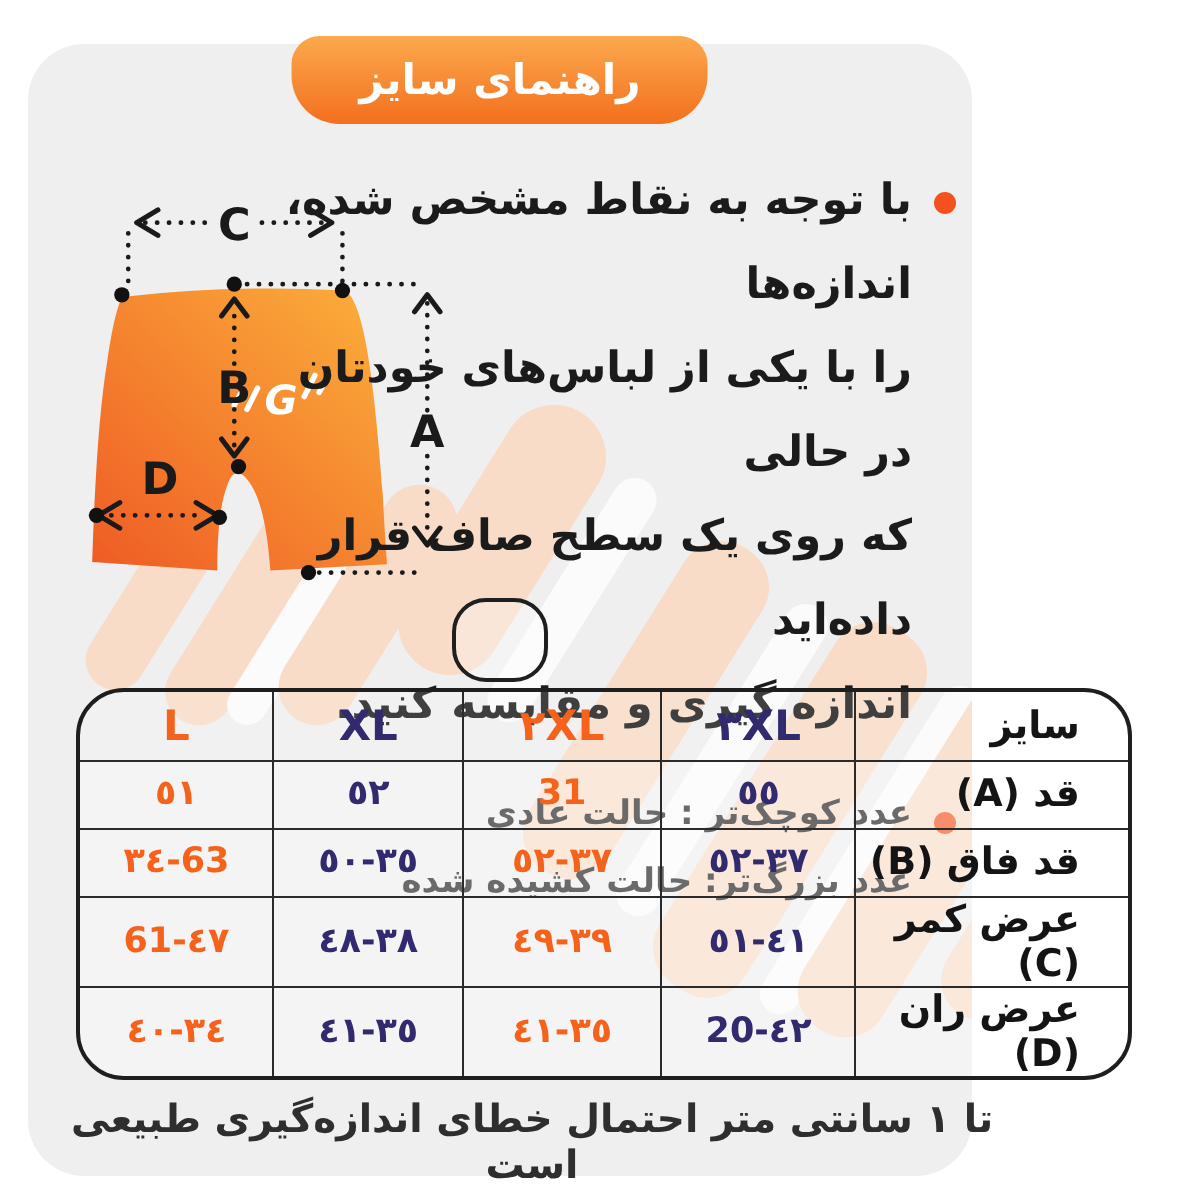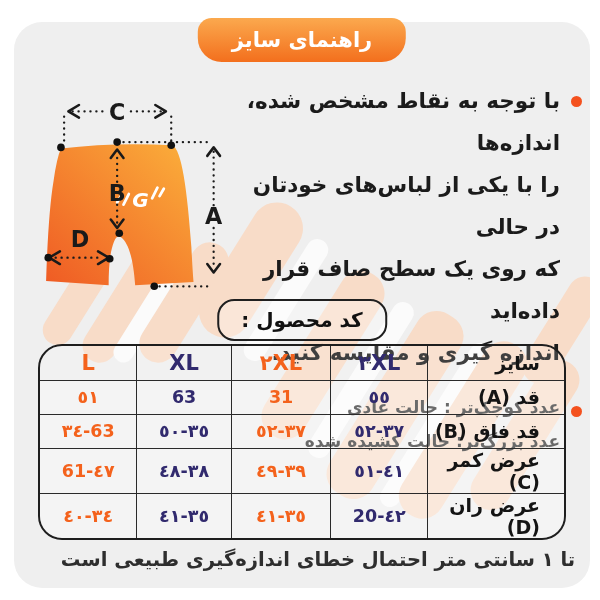--- a/index.html
+++ b/index.html
@@ -1,18 +1,18 @@
 <!DOCTYPE html>
 <html lang="fa"><head>
 <meta charset="utf-8">
 <style>
   html,body{margin:0;padding:0;width:600px;height:600px;background:#ffffff;overflow:hidden;
     font-family:"DejaVu Sans","Liberation Sans",sans-serif;}
   .stage{position:relative;width:600px;height:600px;background:#ffffff;}
-  .card{position:absolute;left:14px;top:22px;width:576px;height:566px;background:#efefef;border-radius:28px;}
+  .card{position:absolute;left:14px;top:22px;width:472px;height:566px;background:#efefef;border-radius:28px;}
   
   .wm{position:absolute;inset:0;border-radius:28px;overflow:hidden;z-index:0;}
   .bar{position:absolute;border-radius:22px;transform:rotate(32deg);}
   .bar.p{background:#f8dcc8;}
   .bar.w{background:#fbfbfb;}
   
   .badge{position:absolute;left:50%;top:-4px;transform:translateX(-50%);z-index:6;
     background:linear-gradient(180deg,#fba94e 0%,#f36f1d 100%);
     color:#ffffff;font-weight:bold;font-size:21px;line-height:44px;height:44px;
     padding:0 34px;border-radius:14px 14px 24px 24px;white-space:nowrap;}
@@ -155,21 +155,20 @@
 اندازه گیری و مقایسه کنید.</div>
       </div>
       <div class="bullet n2">
         <span class="dot"></span>
         <div class="ntext">عدد کوچک‌تر : حالت عادی
 عدد بزرگ‌تر: حالت کشیده شده</div>
       </div>
     </div>
 
     <div class="pill">
-      <span>کد محصول :</span>
     </div>
 
     <div class="twrap">
       <table class="sz">
         <colgroup>
             <col style="width:26%">
             <col style="width:18.5%">
             <col style="width:19%">
             <col style="width:18%">
             <col style="width:18.5%">
@@ -179,21 +178,21 @@
           <th>سایز</th>
           <th>٣XL</th>
           <th>٢XL</th>
           <th>XL</th>
           <th>L</th>
         </tr>
         <tr>
           <td>قد (A)</td>
           <td>٥٥</td>
           <td>31</td>
-          <td>63</td>
+          <td>٥٢</td>
           <td>٥١</td>
         </tr>
         <tr>
           <td>قد فاق (B)</td>
           <td>٣٧-٥٢</td>
           <td>٣٧-٥٢</td>
           <td>٣٥-٥٠</td>
           <td>٣٤-63</td>
         </tr>
         <tr>

